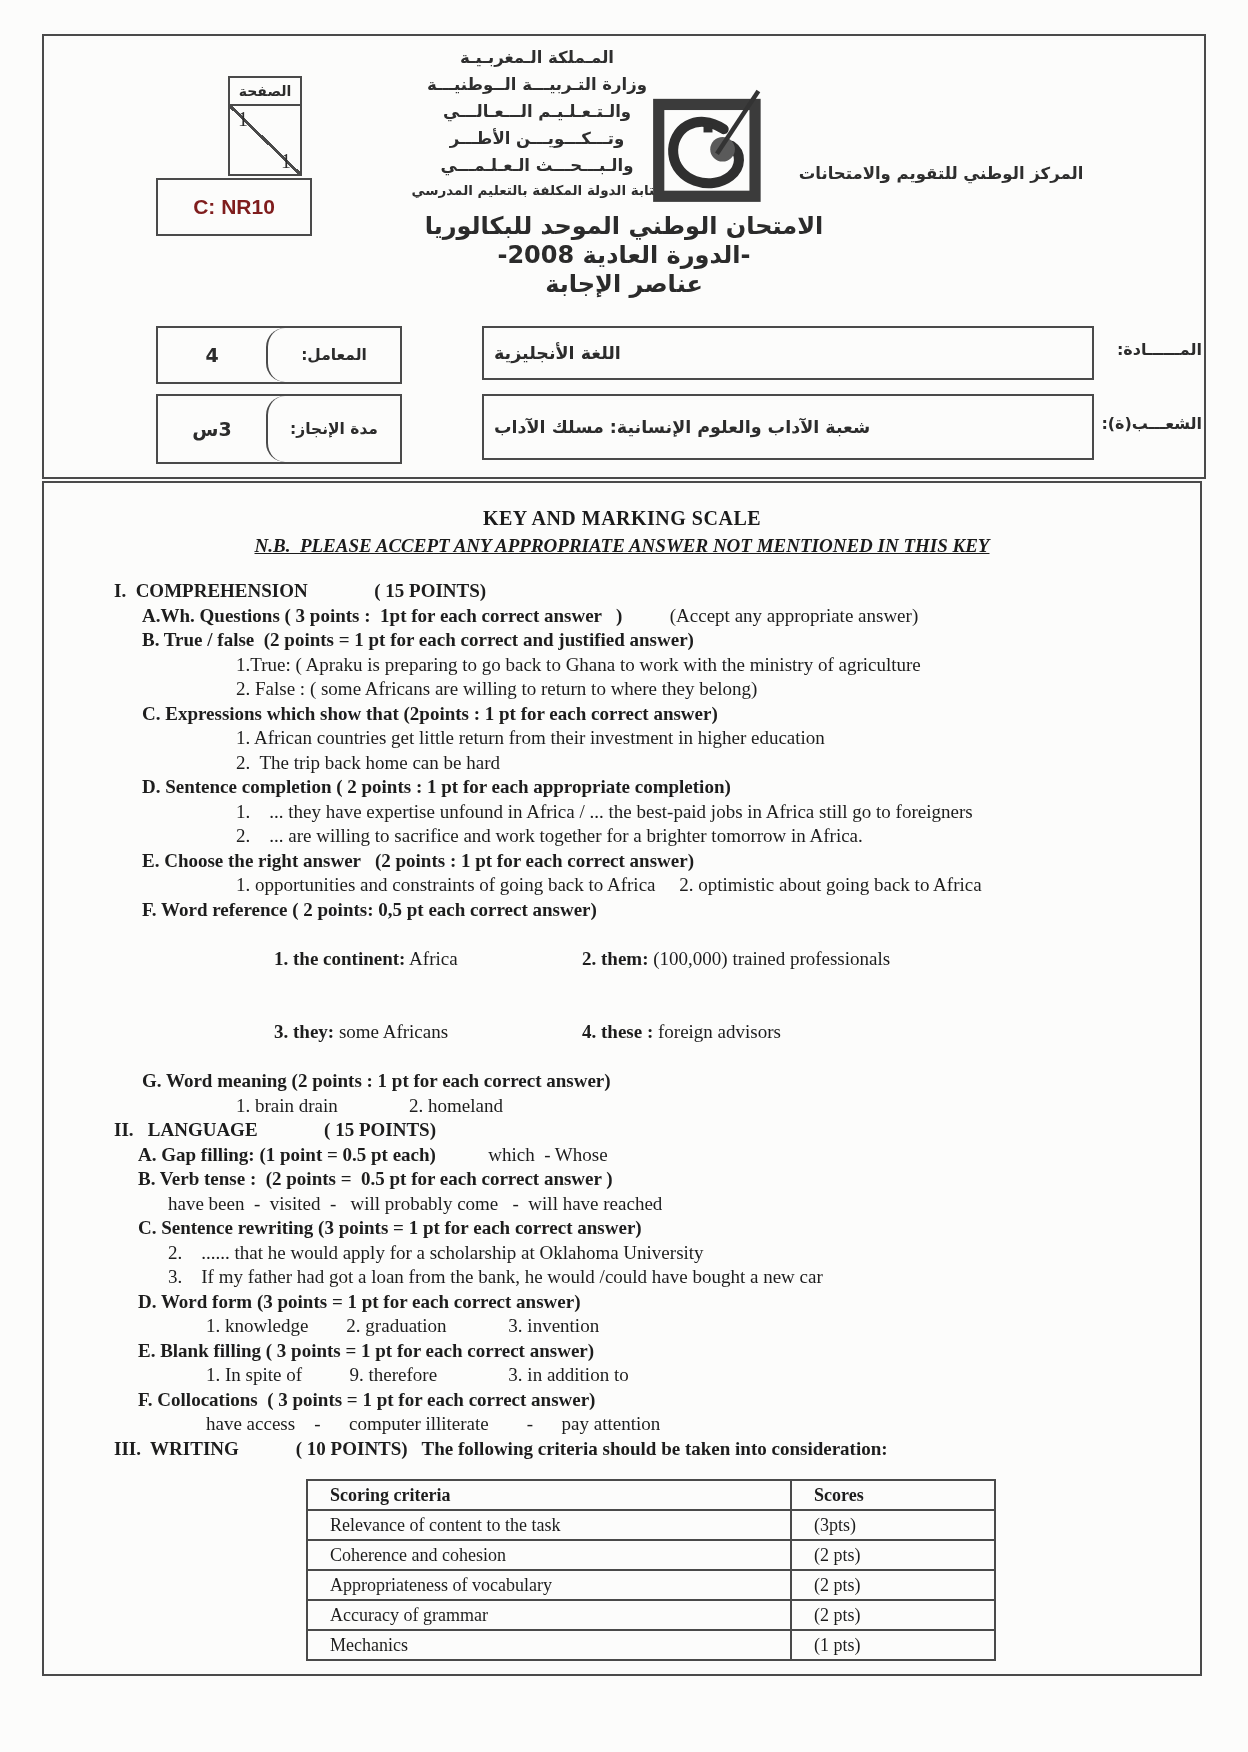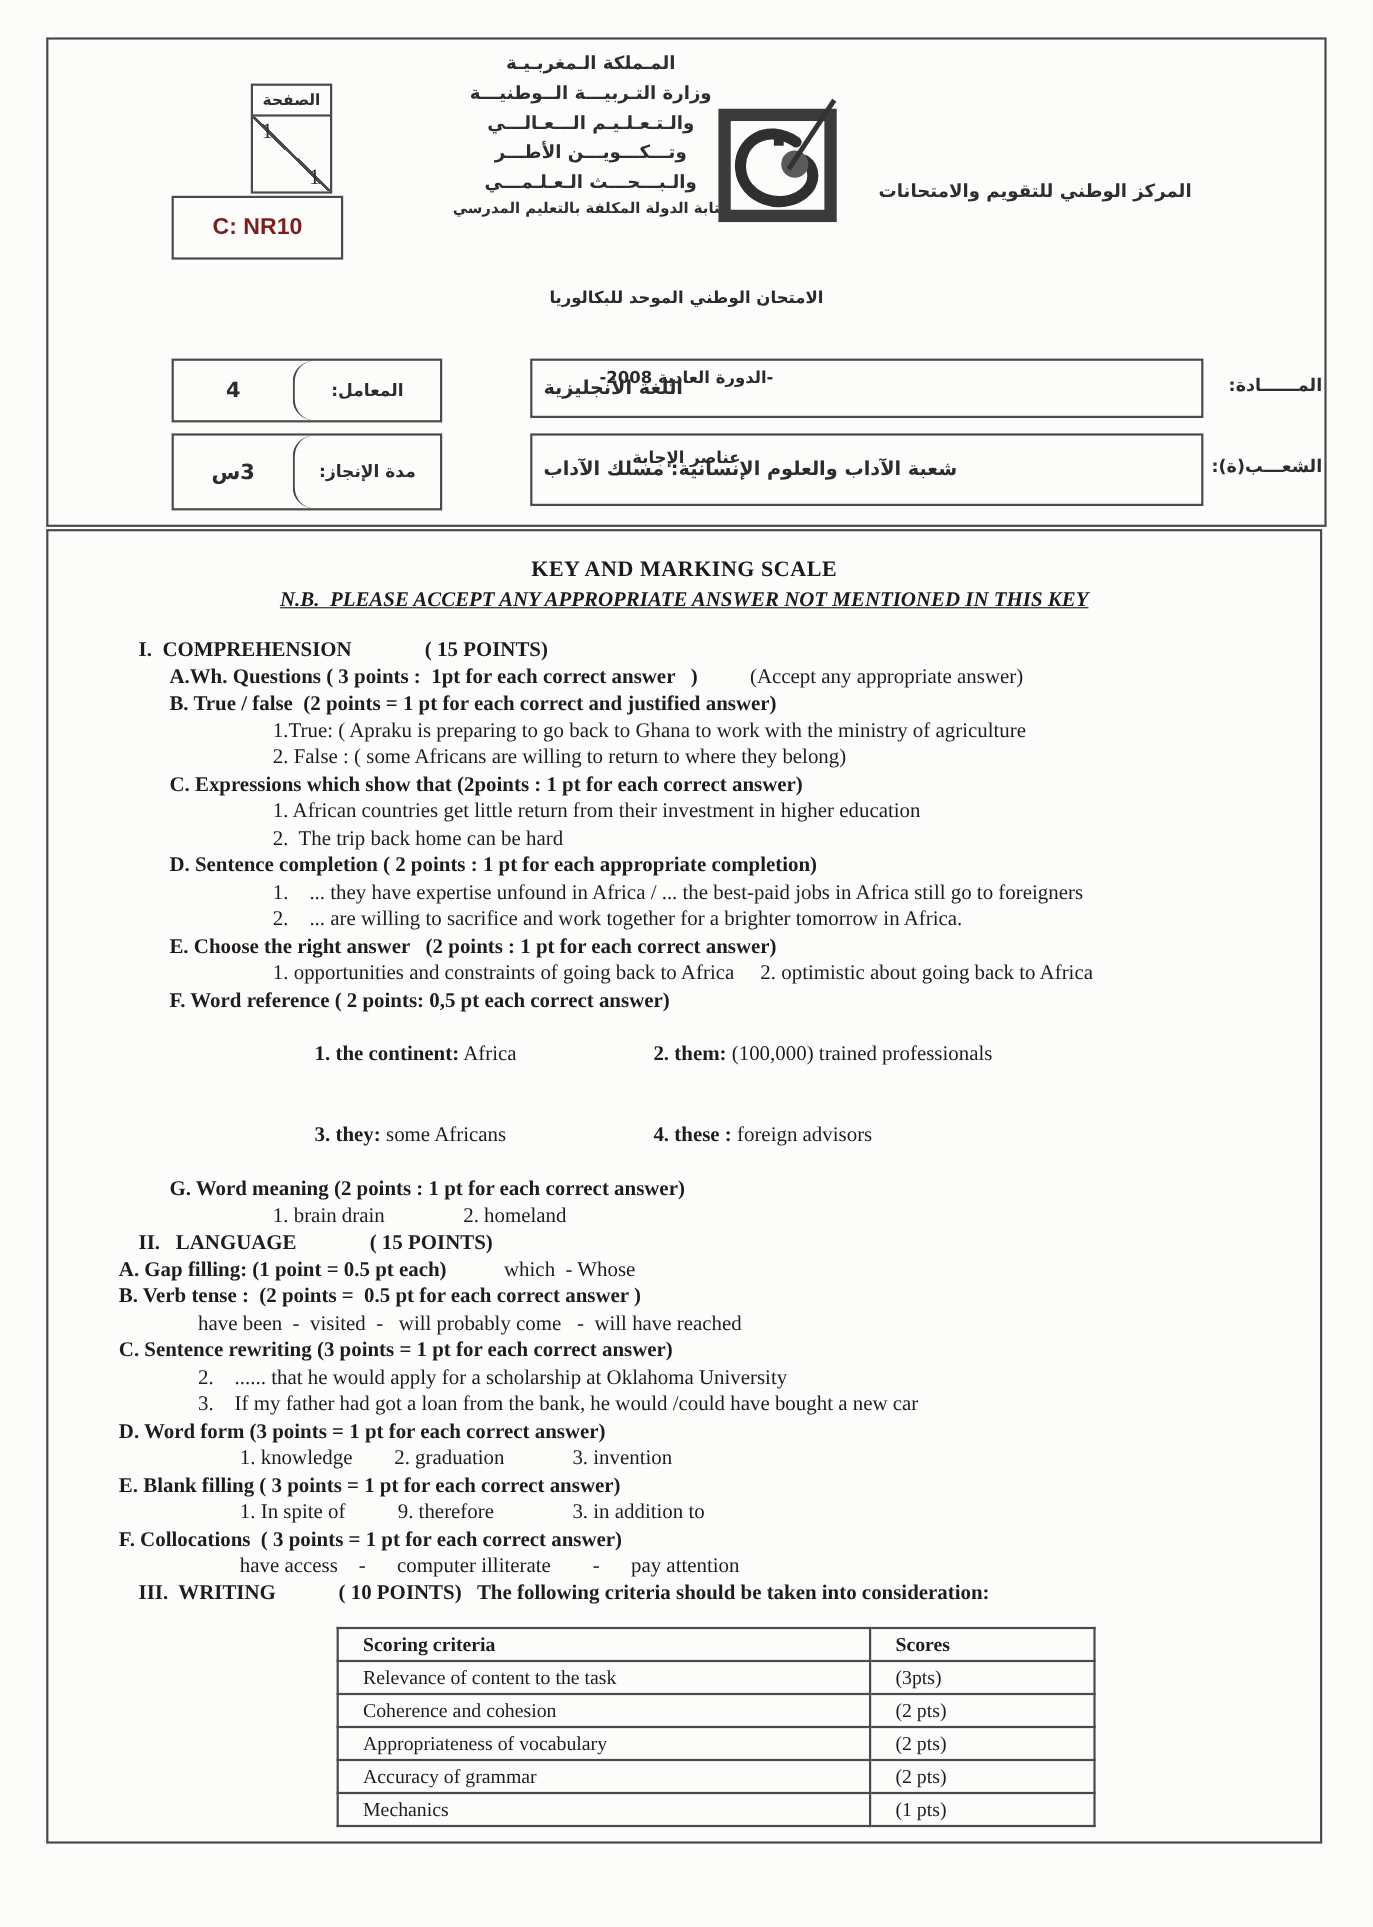--- a/index.html
+++ b/index.html
@@ -48,21 +48,21 @@
   
   .org-name {
     position:absolute; left:742px; top:128px; width:310px; text-align:center;
     direction:rtl; font-weight:bold; font-size:16.5px; color:#2e2e2e;
   }
   
   .exam-lines {
     position:absolute; left:0; top:176px; width:100%; text-align:center;
     direction:rtl; font-weight:bold; color:#2b2b2b;
   }
-  .exam-lines .e-line { font-size:15px; line-height:29px;margin-top:44px; }
+  .exam-lines .e-line { font-size:24px; line-height:29px; }
   
   .meta-box {
     position:absolute; left:112px; width:242px; height:54px;
     border:2px solid #4a4a4a; display:flex; direction:rtl;
   }
   .meta-box .m-label {
     flex:0 0 128px; border-left:2px solid #4a4a4a; display:flex; align-items:center; justify-content:center;
     font-weight:bold; font-size:15.5px; color:#2c2c2c; text-align:center; line-height:19px; padding:2px;border-radius:19px;
   }
   .meta-box .m-value {
@@ -82,25 +82,25 @@
   .body-box {
     position:absolute; left:42px; top:481px; width:1160px; height:1195px;
     border:2px solid #4a4a4a; background:#fcfcfb; box-sizing:border-box; padding-top:24px;
   }
   .key-title { text-align:center; font-weight:bold; font-size:20px; letter-spacing:0.5px; color:#1b1b1b; }
   .key-nb {
     text-align:center; font-weight:bold; font-style:italic; font-size:19px; margin-top:5px;
     text-decoration:underline; color:#1b1b1b; white-space:pre-wrap;
   }
   .key-content { margin-top:22px; font-size:19px; color:#1d1d1d; }
-  .line { line-height:24.5px; white-space:pre-wrap;margin-left:12px; }
+  .line { line-height:24.5px; white-space:pre-wrap; }
   .line .b { font-weight:bold; }
   .ind-a { padding-left:70px; }
   .ind-b { padding-left:98px; }
-  .ind-c { padding-left:52px; }
+  .ind-c { padding-left:94px; }
   .ind-d { padding-left:192px; }
   .ind-e { padding-left:124px; }
   .ind-f { padding-left:162px; }
   .wr-col { display:inline-block; width:308px; }
   
   .writing-table {
     margin:18px 0 0 262px; border-collapse:collapse;
     font-size:18px; color:#1d1d1d;
   }
   .writing-table th, .writing-table td {

